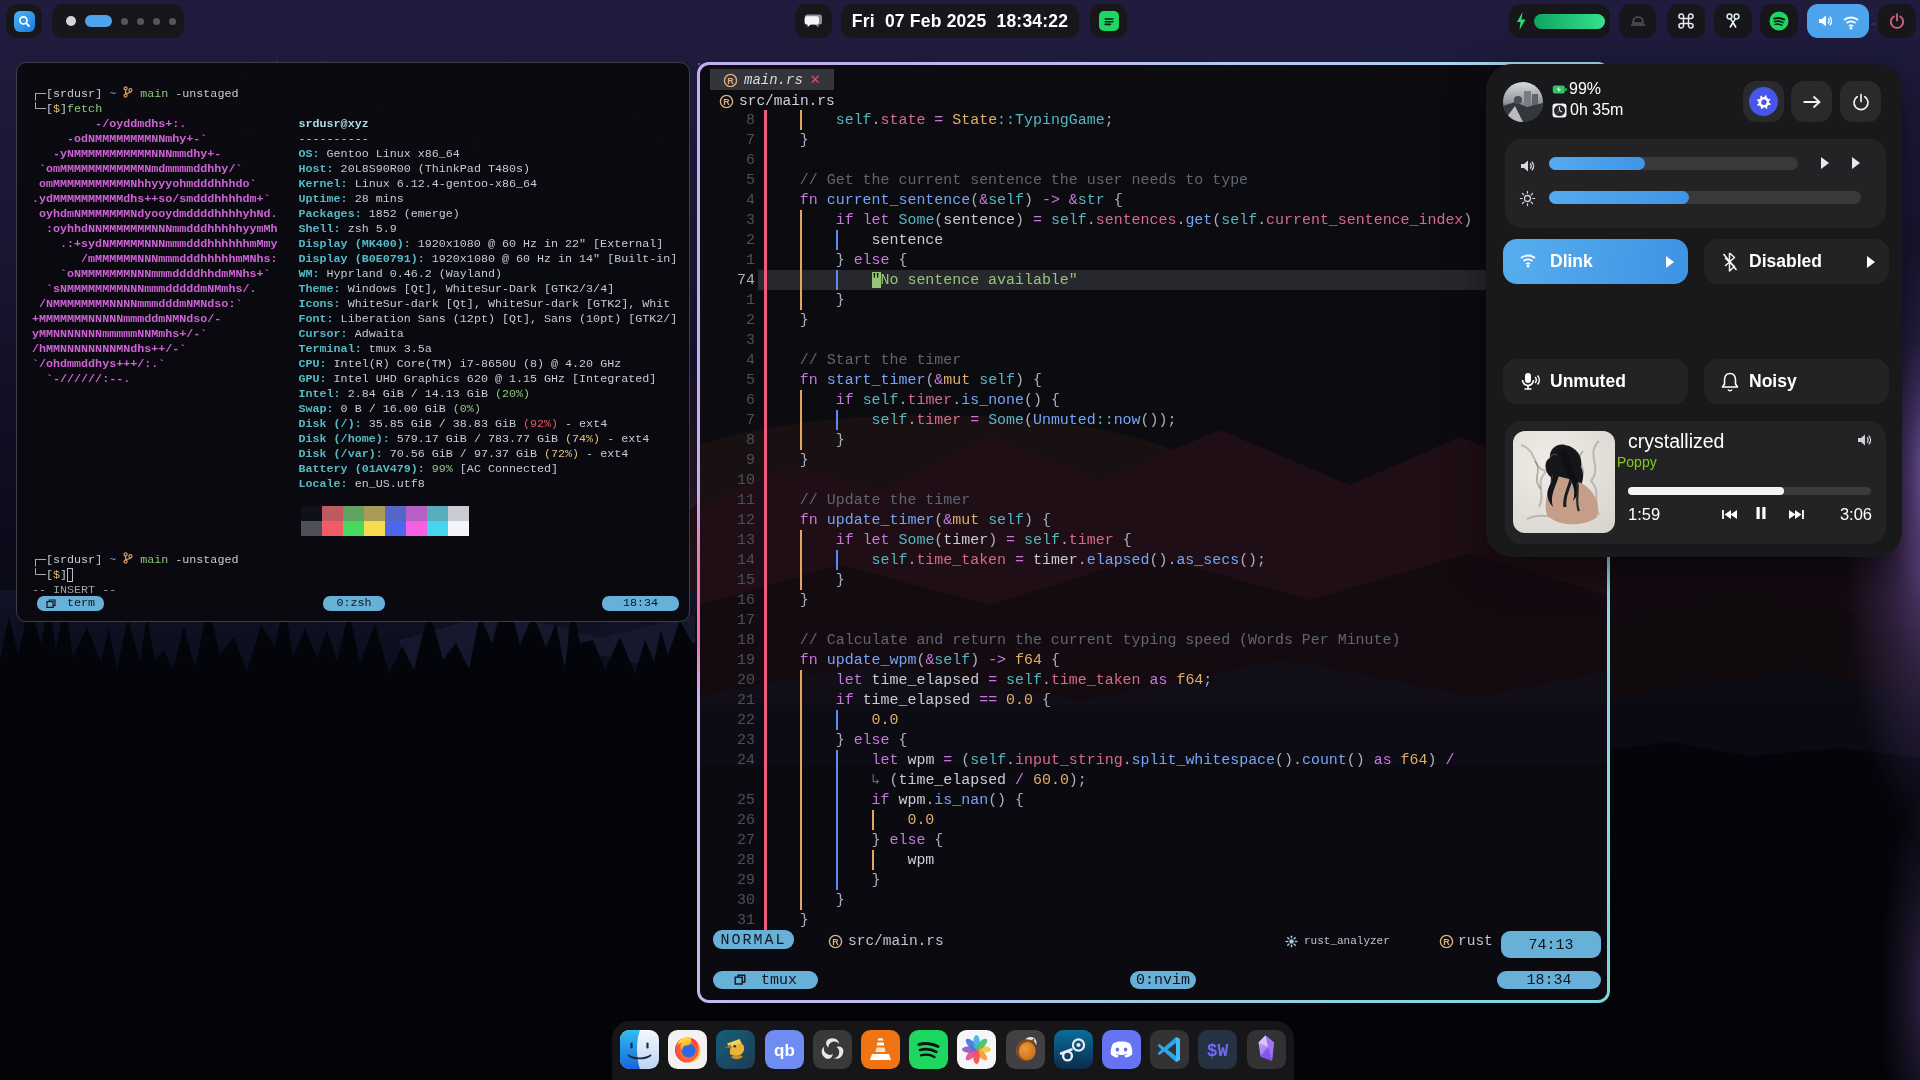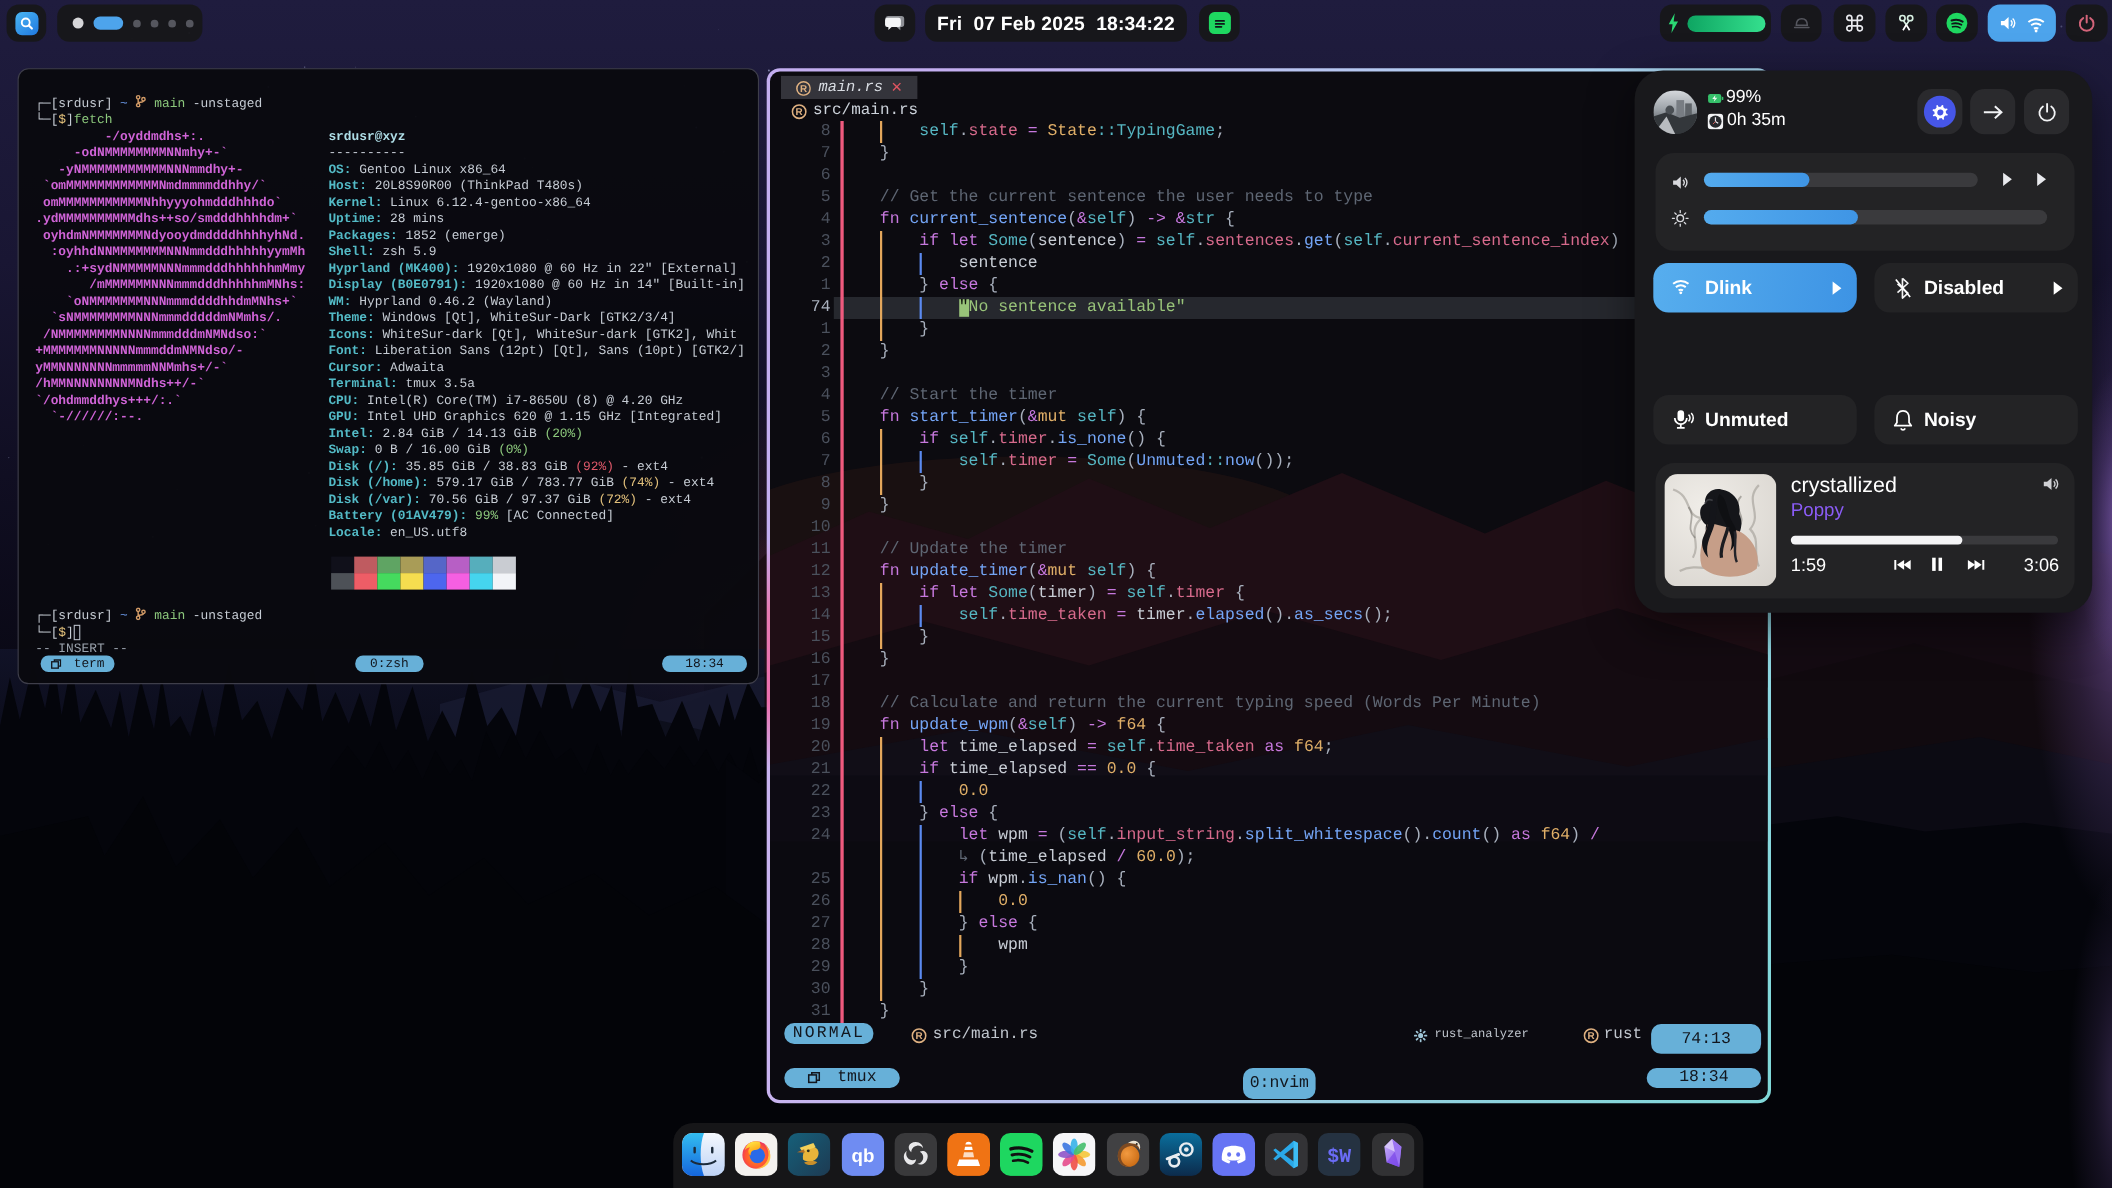--- a/index.html
+++ b/index.html
@@ -290,21 +290,21 @@
       </svg> <span class="tg">main</span><span class="tw"> -unstaged</span>
 <span class="tw">└─[</span><span class="ty2">$</span><span class="tw">]</span><span class="tg">fetch</span>
 <span class="ta">         -/oyddmdhs+:.                </span><span class="ti">srdusr@xyz</span>
 <span class="ta">     -odNMMMMMMMMNNmhy+-`             </span><span class="tw">----------</span>
 <span class="ta">   -yNMMMMMMMMMMMNNNmmdhy+-           </span><span class="tc">OS:</span><span class="tw"> Gentoo Linux x86_64</span>
 <span class="ta"> `omMMMMMMMMMMMMNmdmmmmddhhy/`        </span><span class="tc">Host:</span><span class="tw"> 20L8S90R00 (ThinkPad T480s)</span>
 <span class="ta"> omMMMMMMMMMMMNhhyyyohmdddhhhdo`      </span><span class="tc">Kernel:</span><span class="tw"> Linux 6.12.4-gentoo-x86_64</span>
 <span class="ta">.ydMMMMMMMMMMdhs++so/smdddhhhhdm+`    </span><span class="tc">Uptime:</span><span class="tw"> 28 mins</span>
 <span class="ta"> oyhdmNMMMMMMMNdyooydmddddhhhhyhNd.   </span><span class="tc">Packages:</span><span class="tw"> 1852 (emerge)</span>
 <span class="ta">  :oyhhdNNMMMMMMMNNNmmdddhhhhhyymMh   </span><span class="tc">Shell:</span><span class="tw"> zsh 5.9</span>
-<span class="ta">    .:+sydNMMMMMNNNmmmdddhhhhhhmMmy   </span><span class="tc">Hyprland (MK400):</span><span class="tw"> 1920x1080 @ 60 Hz in 22" [External]</span>
+<span class="ta">    .:+sydNMMMMMNNNmmmdddhhhhhhmMmy   </span><span class="tc">Display (MK400):</span><span class="tw"> 1920x1080 @ 60 Hz in 22" [External]</span>
 <span class="ta">       /mMMMMMMNNNmmmdddhhhhhmMNhs:   </span><span class="tc">Display (B0E0791):</span><span class="tw"> 1920x1080 @ 60 Hz in 14" [Built-in]</span>
 <span class="ta">    `oNMMMMMMMNNNmmmddddhhdmMNhs+`    </span><span class="tc">WM:</span><span class="tw"> Hyprland 0.46.2 (Wayland)</span>
 <span class="ta">  `sNMMMMMMMMNNNmmmdddddmNMmhs/.      </span><span class="tc">Theme:</span><span class="tw"> Windows [Qt], WhiteSur-Dark [GTK2/3/4]</span>
 <span class="ta"> /NMMMMMMMMNNNNmmmdddmNMNdso:`        </span><span class="tc">Icons:</span><span class="tw"> WhiteSur-dark [Qt], WhiteSur-dark [GTK2], Whit</span>
 <span class="ta">+MMMMMMMNNNNNmmmddmNMNdso/-           </span><span class="tc">Font:</span><span class="tw"> Liberation Sans (12pt) [Qt], Sans (10pt) [GTK2/]</span>
 <span class="ta">yMMNNNNNNNmmmmmNNMmhs+/-`             </span><span class="tc">Cursor:</span><span class="tw"> Adwaita</span>
 <span class="ta">/hMMNNNNNNNNMNdhs++/-`                </span><span class="tc">Terminal:</span><span class="tw"> tmux 3.5a</span>
 <span class="ta">`/ohdmmddhys+++/:.`                   </span><span class="tc">CPU:</span><span class="tw"> Intel(R) Core(TM) i7-8650U (8) @ 4.20 GHz</span>
 <span class="ta">  `-//////:--.                        </span><span class="tc">GPU:</span><span class="tw"> Intel UHD Graphics 620 @ 1.15 GHz [Integrated]</span>
 <span class="ta">                                      </span><span class="tc">Intel:</span><span class="tw"> 2.84 GiB / 14.13 GiB </span><span class="tg">(20%)</span><span class="tw"></span>
@@ -506,21 +506,21 @@
           <circle cx="7.5" cy="7.5" r="6.1" stroke="#deb080" stroke-width="1.4" fill="none"></circle>
           <text x="7.5" y="10.8" font-family="Liberation Sans" font-size="9" font-weight="bold" fill="#deb080" text-anchor="middle">R</text>
         </svg>
         <span class="mono stxt" style="font-size:14.5px">rust</span>
       </div>
       <div class="epill mono" style="left:801px;top:866px;width:100px;height:27px">74:13</div>
       <div class="epill mono" style="left:13px;top:906px;width:105px;height:18px;gap:6px"><svg width="12" height="12" viewBox="0 0 12 12" style="">
           <rect x="1.2" y="3.2" width="7" height="6.8" fill="none" stroke="#12161d" stroke-width="1.4"></rect>
           <path d="M4 3.2 L4 1.2 L10.8 1.2 L10.8 8 L8.2 8" fill="none" stroke="#12161d" stroke-width="1.4"></path>
         </svg> tmux</div>
-      <div class="epill mono" style="left:430px;top:906px;width:66px;height:28px">0:nvim</div>
+      <div class="epill mono" style="left:430px;top:906px;width:66px;height:18px">0:nvim</div>
       <div class="epill mono" style="left:797px;top:906px;width:104px;height:18px">18:34</div>
     </div>
   </div>
 <div id="panel">
     <div class="abs" style="left:17px;top:18px;width:40px;height:40px;border-radius:50%;overflow:hidden">
 <svg width="40" height="40">
         <defs>
           <linearGradient id="avg" x1="0" y1="0" x2="0" y2="1">
             <stop offset="0" stop-color="#d6d9dd"></stop>
             <stop offset="0.45" stop-color="#9aa0a6"></stop>
@@ -659,21 +659,21 @@
 </g>
 <path d="M52 14 C44 12 36 18 37 27 C30 30 32 42 38 46 C36 56 42 62 50 64 L64 60 C70 54 72 44 68 36 C70 26 64 16 52 14 Z" fill="#15161a"></path>
 <path d="M40 44 C36 58 30 70 34 84 C44 96 72 96 84 86 C88 72 80 58 68 52 L56 48 Z" fill="#c69e88"></path>
 <path d="M50 18 C58 22 56 34 62 44 C68 52 66 64 60 70 C64 58 58 50 54 42 C50 34 46 26 50 18 Z" fill="#0f1013"></path>
 <path d="M46 20 C40 30 42 44 36 56 C32 64 36 72 40 76 C36 64 44 54 46 44 C48 34 48 28 46 20 Z" fill="#14151a"></path>
 <path d="M58 48 C56 58 50 66 52 76" stroke="#1b1c20" stroke-width="3" fill="none"></path>
 <path d="M64 52 C66 62 62 72 66 80" stroke="#23242a" stroke-width="2.2" fill="none"></path>
 <path d="M44 24 C40 22 38 24 37 27" stroke="#3a3b40" stroke-width="1.5" fill="none"></path>
         </svg></div>
       <div class="abs" style="left:123px;top:9px;color:#fff;font-size:19.5px">crystallized</div>
-      <div class="abs" style="left:123px;top:33px;color:#8b5cf6;font-size:17px">Poppy</div>
+      <div class="abs" style="left:112px;top:33px;color:#84cc16;font-size:14px">Poppy</div>
       <div class="abs" style="right:14px;top:11px"><svg width="16" height="16" viewBox="0 0 16 16" style="">
           <path d="M2 6 L5 6 L9 2.5 L9 13.5 L5 10 L2 10 Z" fill="#cfd0d4"></path>
           <path d="M11 5.5 A3.2 3.2 0 0 1 11 10.5" stroke="#cfd0d4" stroke-width="1.3" fill="none"></path>
           <path d="M12.7 3.8 A5.6 5.6 0 0 1 12.7 12.2" stroke="#cfd0d4" stroke-width="1.3" fill="none"></path>
         </svg></div>
       <div class="track" style="left:123px;top:66px;width:243px;height:8px"></div>
       <div class="abs" style="left:123px;top:66px;width:156px;height:8px;border-radius:4px;background:#f4f4f6"></div>
       <div class="abs" style="left:123px;top:84px;color:#fff;font-size:16.5px">1:59</div>
       <div class="abs" style="right:14px;top:84px;color:#fff;font-size:16.5px">3:06</div>
       <div class="abs" style="left:216px;top:86px"><svg width="17" height="13" viewBox="0 0 17 13" style="">

